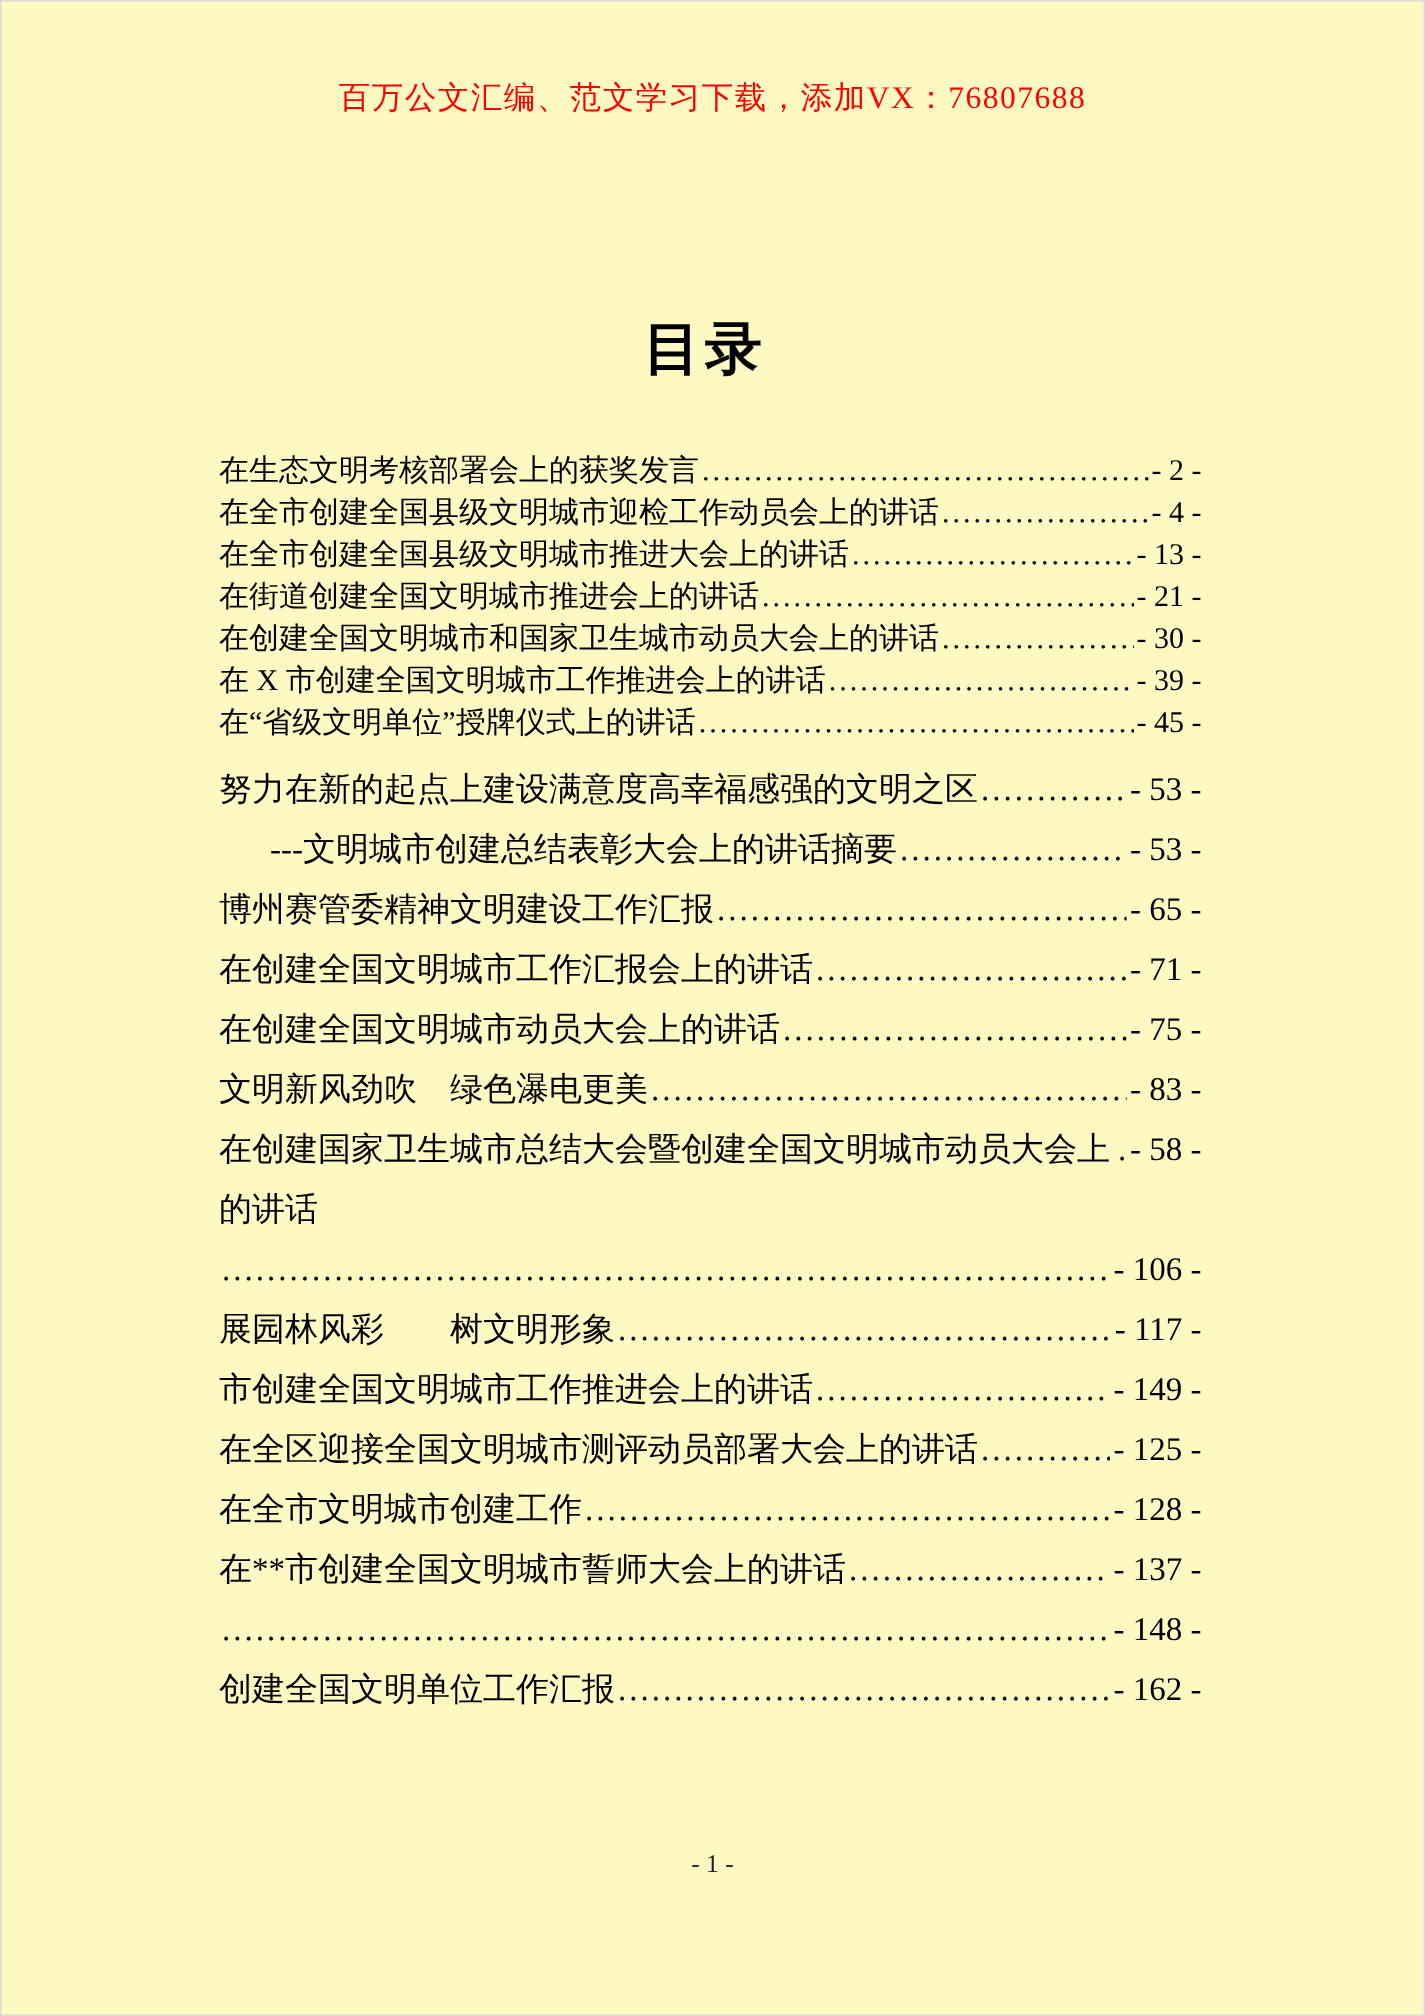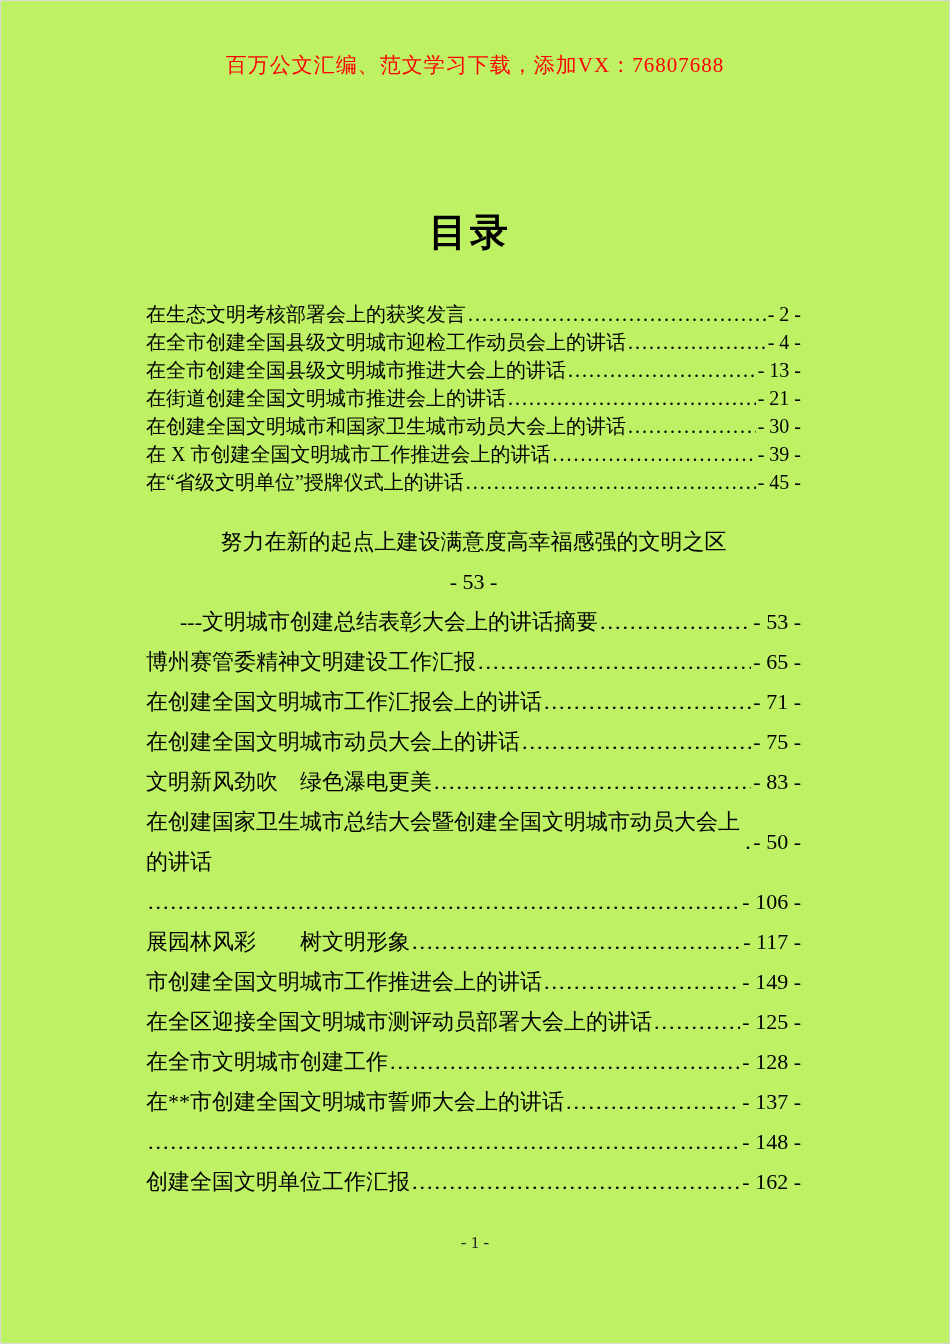--- a/index.html
+++ b/index.html
@@ -5,21 +5,21 @@
   html, body {
     margin: 0;
     padding: 0;
     background: #ffffff;
   }
   .page {
     position: relative;
     width: 950px;
     height: 1344px;
     box-sizing: border-box;
-    background: #bef264;
+    background: #fef9c3;
     border: 1px solid #d9d9d9;
     font-family: "Liberation Serif", "DejaVu Serif", serif;
     color: #000000;
     overflow: hidden;
   }
   .promo {
     padding-top: 50px;
     text-align: center;
     font-size: 21px;
     letter-spacing: 1px;
@@ -32,34 +32,33 @@
     font-weight: 700;
     letter-spacing: 3px;
     color: #000000;
   }
   .toc {
     margin-top: 42px;
     padding: 0 148px 0 145px;
   }
   .toc-entry {
     display: flex;
-    align-items: center;
+    align-items: flex-start;
     color: #000000;
   }
   .toc-entry.compact {
     font-size: 20px;
     line-height: 28px;
   }
   .toc-entry.large {
     font-size: 22px;
     line-height: 40px;
   }
   .toc-entry.large.first-large {
-    margin-top: 26px;
-    flex-direction: column;
+    margin-top: 10px;
   }
   .toc-entry.indent .t {
     padding-left: 34px;
   }
   .toc-entry .t {
     flex: 0 1 auto;
     min-width: 0;
   }
   .toc-entry .dots {
     flex: 1 1 0;
@@ -154,21 +153,21 @@
     <span class="pg">- 75 -</span>
   </div>
       <div class="toc-entry large">
     <span class="t">文明新风劲吹　绿色瀑电更美</span>
     <span class="dots">............................................................................................................................................................................................................................................................................................................</span>
     <span class="pg">- 83 -</span>
   </div>
       <div class="toc-entry large">
     <span class="t">在创建国家卫生城市总结大会暨创建全国文明城市动员大会上的讲话</span>
     <span class="dots">............................................................................................................................................................................................................................................................................................................</span>
-    <span class="pg">- 50 -</span>
+    <span class="pg">- 58 -</span>
   </div>
       <div class="toc-entry large">
     <span class="dots">............................................................................................................................................................................................................................................................................................................</span>
     <span class="pg">- 106 -</span>
   </div>
       <div class="toc-entry large">
     <span class="t">展园林风彩　　树文明形象</span>
     <span class="dots">............................................................................................................................................................................................................................................................................................................</span>
     <span class="pg">- 117 -</span>
   </div>

